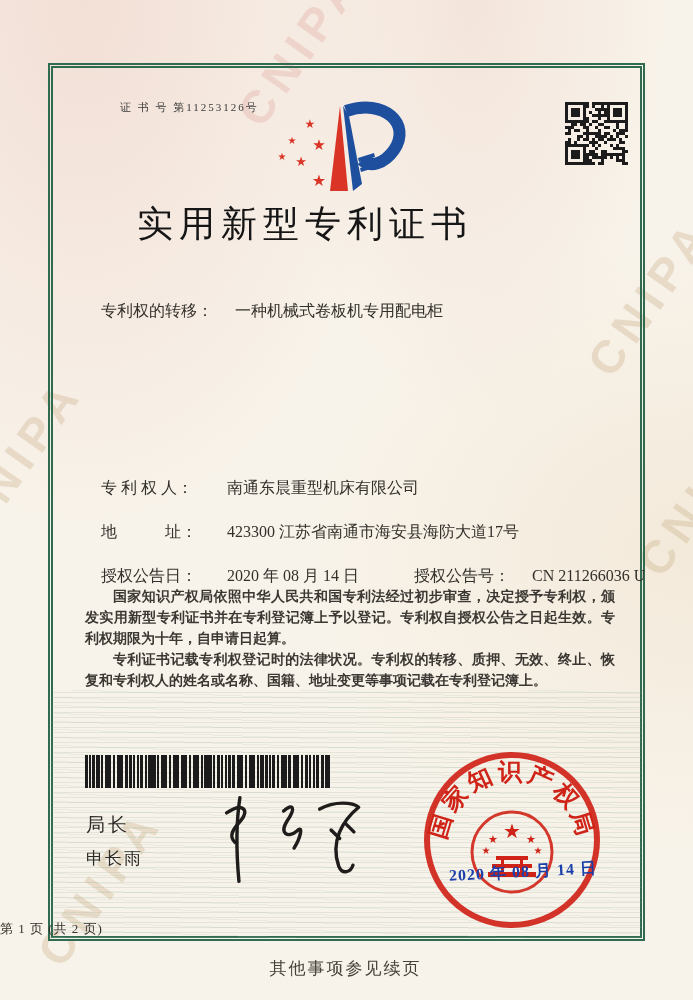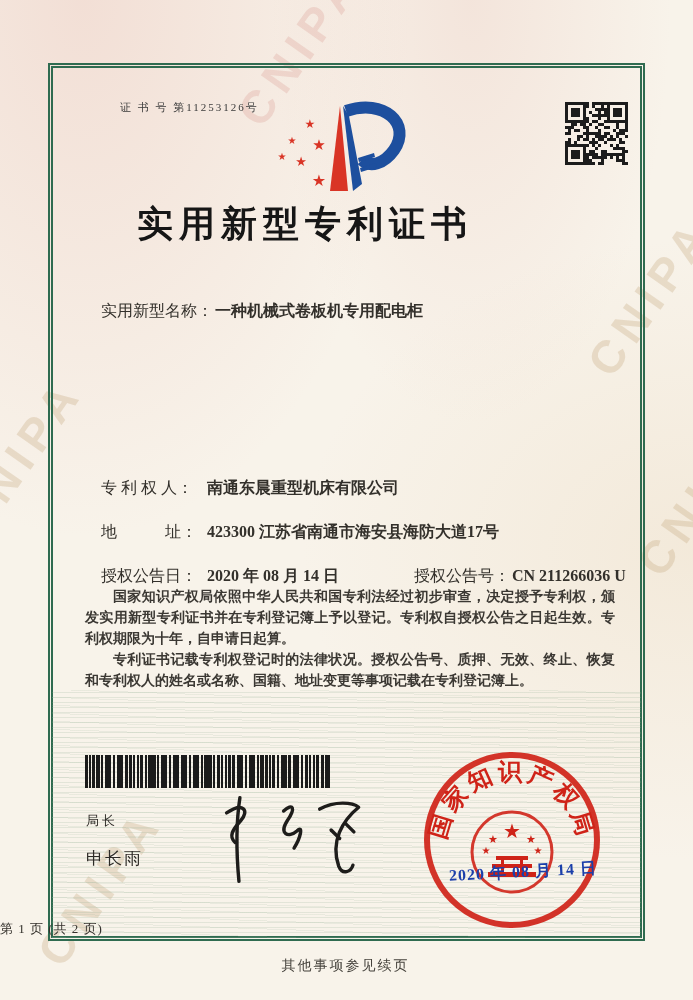--- a/index.html
+++ b/index.html
@@ -35,56 +35,56 @@
       repeating-linear-gradient(2deg, rgba(150,178,152,0.15) 0 1px, transparent 1px 8px);
   }
 
   .cert-no { position:absolute; left:85px; top:100px; z-index:3; font-size:11px; letter-spacing:2px; color:#3a3a3a;margin-left:35px; }
 
   .logo { position:absolute; left:272px; top:98px; z-index:3; }
   .qr   { position:absolute; left:565px; top:102px; width:63px; height:63px; z-index:3; }
 
   .title {
     position:absolute; left:0; top:200px; width:610px; z-index:3;
-    text-align:center; font-size:36px; font-weight:bold; letter-spacing:6px; color:#161616;
+    text-align:center; font-size:36px; font-weight:normal; letter-spacing:6px; color:#161616;
   }
 
   .field { position:absolute; left:85px; z-index:3; font-size:16px; color:#33302b; white-space:pre; }
   .flabel { display:inline-block; min-width:104px; }
-  .fvalue { margin-left:2px;font-weight:bold; }
+  .fvalue { margin-left:22px; }
   .grant-no-pair { position:absolute; left:390px; top:0; white-space:pre; }
 
   .para {
     position:absolute; left:85px; width:530px; z-index:3;
     font-size:14px; line-height:21px; color:#3b3833; text-indent:2em; text-align:justify;font-weight:bold;
   }
 
   .barcode {
     position:absolute; left:85px; top:755px; width:245px; height:33px; z-index:3;
     background-image:
       repeating-linear-gradient(90deg,#1b1b1b 0 2px,transparent 2px 4px),
       repeating-linear-gradient(90deg,#1b1b1b 0 1px,transparent 1px 7px),
       repeating-linear-gradient(90deg,#1b1b1b 0 3px,transparent 3px 11px);
   }
 
-  .director-label { position:absolute; left:86px; top:812px; z-index:3; font-size:13px; letter-spacing:3px; color:#2c2a26; }
+  .director-label { position:absolute; left:86px; top:812px; z-index:3; font-size:19px; letter-spacing:3px; color:#2c2a26; }
   .director-name  { position:absolute; left:86px; top:847px; z-index:3; font-size:17px; letter-spacing:2px; color:#2c2a26; }
 
   .signature { position:absolute; left:198px; top:792px; z-index:4; }
 
   .seal { position:absolute; left:422px; top:750px; width:180px; height:180px; z-index:4; }
   .seal-date {
     position:absolute; left:420px; top:862px; width:206px; z-index:5;
     text-align:center; font-weight:bold; font-size:16px; letter-spacing:1px;
     color:#1b3faa; transform:rotate(-3deg);
     font-family:"Liberation Serif","DejaVu Serif",serif;
   }
 
   .page-num { position:absolute; left:0; top:920px; width:550px; z-index:3; text-align:left; font-size:13px; letter-spacing:1px; color:#34312c; }
-  .cont-note { position:absolute; left:0; top:957px; width:691px; z-index:3; text-align:center; font-size:14px; letter-spacing:2px; color:#45423c; }
+  .cont-note { position:absolute; left:0; top:957px; width:691px; z-index:3; text-align:center; font-size:17px; letter-spacing:2px; color:#45423c; }
 </style>
 </head>
 <body>
 
 <div class="page">
 
   <span class="wm pink" style="left:210px; top:20px;">CNIPA</span>
   <span class="wm" style="left:560px; top:270px;">CNIPA</span>
   <span class="wm" style="left:-70px; top:430px;">CNIPA</span>
   <span class="wm" style="left:610px; top:470px;">CNIPA</span>
@@ -359,38 +359,38 @@
         <rect x="27" y="60" width="3" height="3" fill="#1c1c1c"></rect>
         <rect x="33" y="60" width="3" height="3" fill="#1c1c1c"></rect>
         <rect x="36" y="60" width="3" height="3" fill="#1c1c1c"></rect>
         <rect x="57" y="60" width="3" height="3" fill="#1c1c1c"></rect>
         <rect x="60" y="60" width="3" height="3" fill="#1c1c1c"></rect>
       </svg></div>
 
   <h1 class="title">实用新型专利证书</h1>
 
   <div class="field" style="top:283px">
-    <span class="flabel">实用新型名称：</span><span class="fvalue">一种机械式卷板机专用配电柜</span>
+    <span class="flabel">专利权的转移：</span><span class="fvalue">一种机械式卷板机专用配电柜</span>
   </div>
   <div class="field" style="top:460px">
     <span class="flabel">专 利 权 人：</span><span class="fvalue">南通东晨重型机床有限公司</span>
   </div>
   <div class="field" style="top:504px">
     <span class="flabel">地　　　址：</span><span class="fvalue">423300 江苏省南通市海安县海防大道17号</span>
   </div>
 
   <div class="field" style="top:548px">
     <span class="flabel">授权公告日：</span><span class="fvalue">2020 年 08 月 14 日</span>
     <span class="grant-no-pair" style="left:305px;">
       <span>授权公告号：</span><span class="fvalue">CN 211266036 U</span>
     </span>
   </div>
 
   <p class="para" style="top:586px">国家知识产权局依照中华人民共和国专利法经过初步审查，决定授予专利权，颁发实用新型专利证书并在专利登记簿上予以登记。专利权自授权公告之日起生效。专利权期限为十年，自申请日起算。</p>
-  <p class="para" style="top:649px">专利证书记载专利权登记时的法律状况。授权公告号、质押、无效、终止、恢复和专利权人的姓名或名称、国籍、地址变更等事项记载在专利登记簿上。</p>
+  <p class="para" style="top:649px">专利证书记载专利权登记时的法律状况。专利权的转移、质押、无效、终止、恢复和专利权人的姓名或名称、国籍、地址变更等事项记载在专利登记簿上。</p>
 
   <div class="barcode"></div>
 
   <div class="director-label">局长</div>
   <div class="director-name">申长雨</div>
 
   <div class="signature">
     <svg width="175" height="95" viewBox="0 0 180 100">
       <g stroke="#1e1d1b" stroke-width="3.6" fill="none" stroke-linecap="round" stroke-linejoin="round">
         <path d="M42 6 C38 32 38 62 41 94"></path>

